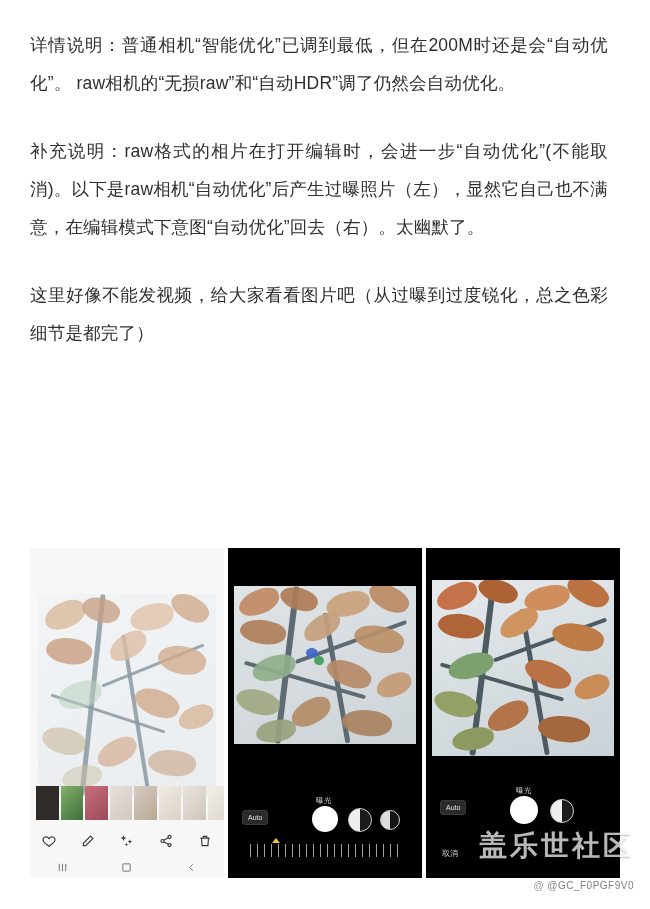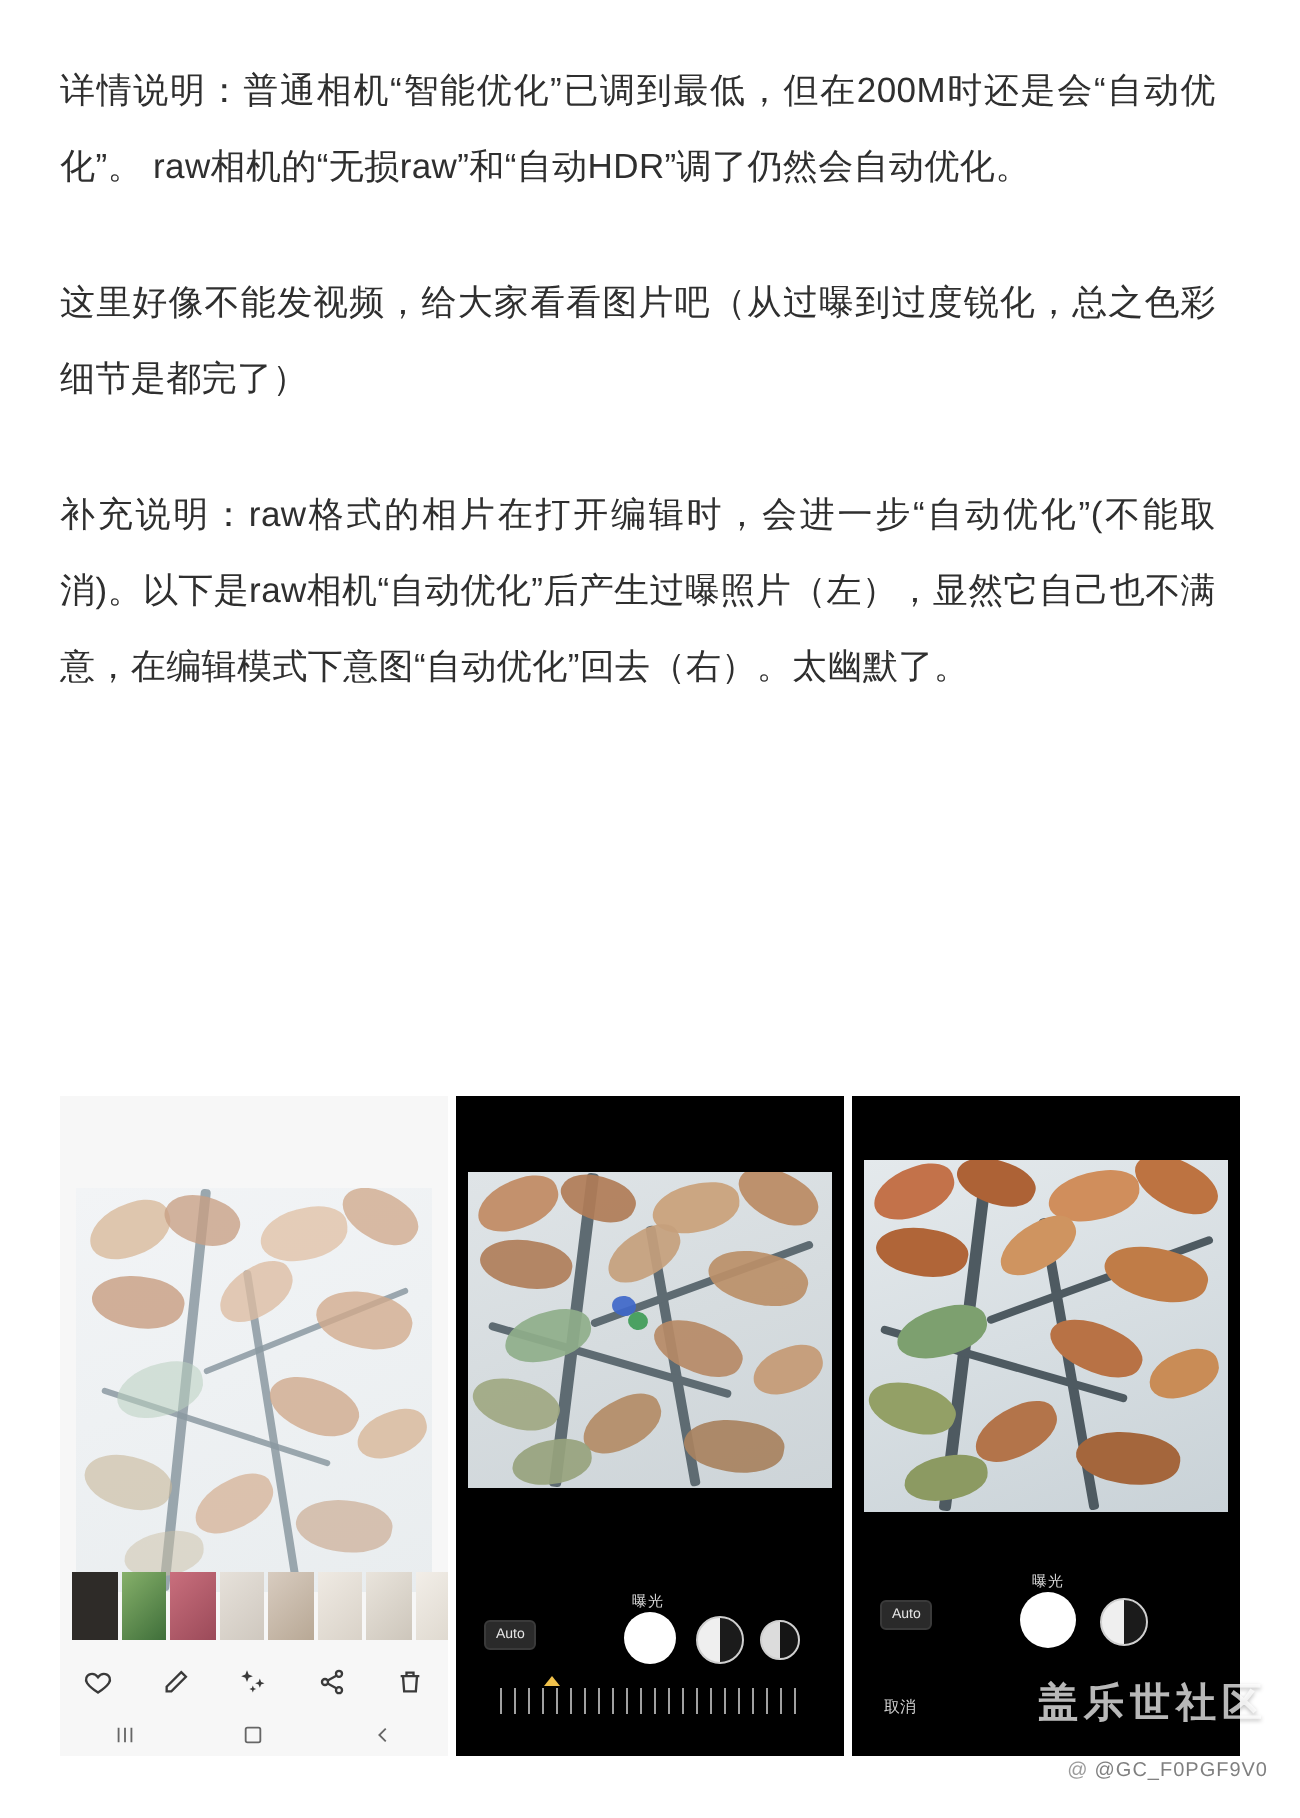--- a/index.html
+++ b/index.html
@@ -143,43 +143,43 @@
     border-bottom: 5px solid #f0c14b;
   }
   .cam-bottom-text {
     position: absolute; color: #cfcfcf; font-size: 8px;
   }
 
   
   .wm-main {
     position: absolute; right: 16px; bottom: 44px;
     color: rgba(255,255,255,0.72);
-    font-size: 20px; letter-spacing: 3px; font-weight: bold;
+    font-size: 28px; letter-spacing: 3px; font-weight: bold;
     text-shadow: 0 1px 2px rgba(0,0,0,0.25);
     pointer-events: none;
   }
   .wm-sub {
     position: absolute; right: 16px; bottom: 18px;
     color: rgba(120,120,120,0.95);
     font-size: 10px; letter-spacing: .5px;
   }
   .wm-sub .badge {
     display: inline-block; margin-right: 3px; color: rgba(150,150,150,.95);
   }
   .icon-svg { display:block; }
 </style>
 </head>
 <body>
 
 <div class="page">
 
   <div class="article">
     <p class="para">详情说明：普通相机“智能优化”已调到最低，但在200M时还是会“自动优化”。 raw相机的“无损raw”和“自动HDR”调了仍然会自动优化。</p>
+    <p class="para">补充说明：raw格式的相片在打开编辑时，会进一步“自动优化”(不能取消)。以下是raw相机“自动优化”后产生过曝照片（左），显然它自己也不满意，在编辑模式下意图“自动优化”回去（右）。太幽默了。</p>
     <p class="para">这里好像不能发视频，给大家看看图片吧（从过曝到过度锐化，总之色彩细节是都完了）</p>
-    <p class="para">补充说明：raw格式的相片在打开编辑时，会进一步“自动优化”(不能取消)。以下是raw相机“自动优化”后产生过曝照片（左），显然它自己也不满意，在编辑模式下意图“自动优化”回去（右）。太幽默了。</p>
   </div>
 
   <div class="gallery">
 
     <div class="shot shot-a">
       <div class="ga-top"></div>
 
       <div class="ga-photo photo pa">
         <div class="sky"></div>
         <div class="branch" style="left:52px;top:0;width:5px;height:202px;transform:rotate(6deg);"></div>

